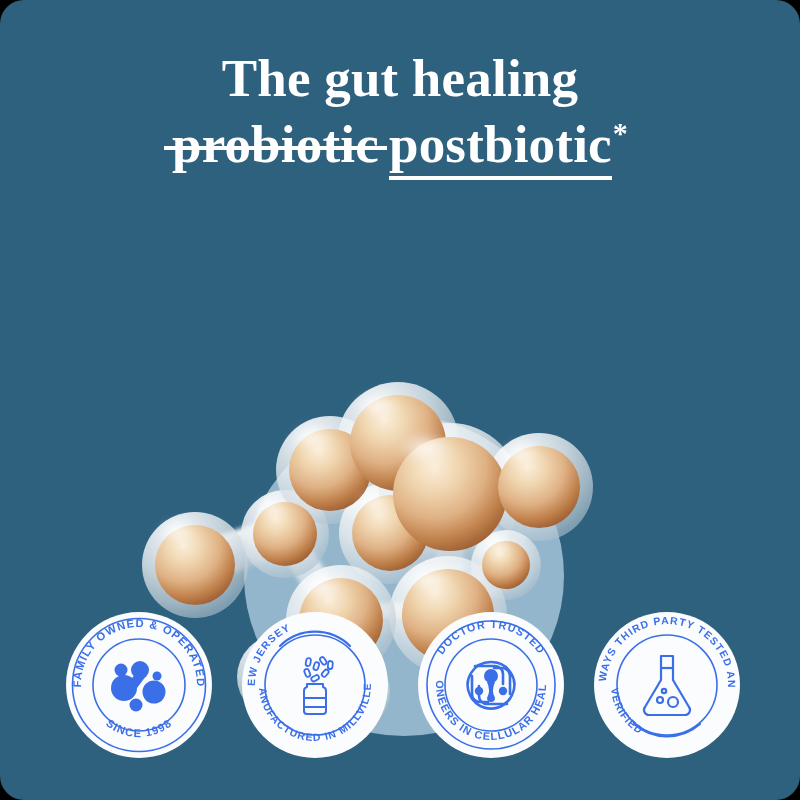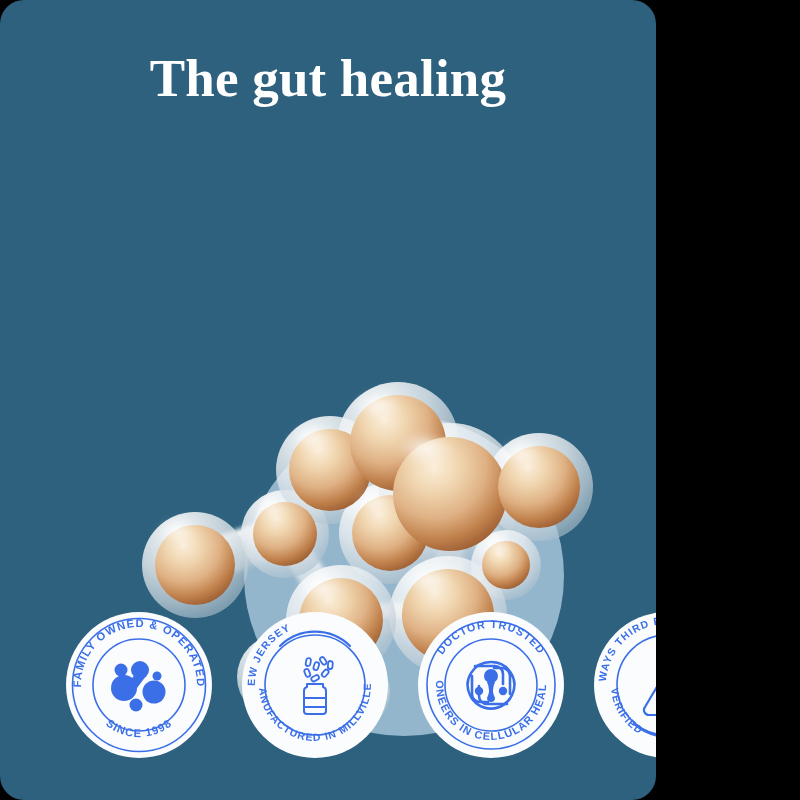--- a/index.html
+++ b/index.html
@@ -1,20 +1,20 @@
 <!DOCTYPE html>
 <html><head>
 <meta charset="utf-8">
 <style>
   html,body{margin:0;padding:0;background:#000;}
   body{width:800px;height:800px;overflow:hidden;
        font-family:"Liberation Sans",sans-serif;}
 
   #card{
-    position:relative;width:656px;height:800px;box-sizing:border-box;
+    position:relative;width:800px;height:800px;box-sizing:border-box;
     background:#2E617E;border-radius:24px;overflow:hidden;padding-left:25px;
   }
 
   
   #headline{
     position:absolute;left:0;right:0;top:52px;text-align:center;
     font-family:"Liberation Serif",serif;color:#ffffff;
     line-height:1.0;
   }
   .hl-line{display:block;font-size:53px;font-weight:700;letter-spacing:.2px;}
@@ -58,20 +58,23 @@
   .btext{fill:#3B6FE8;font-family:"Liberation Sans",sans-serif;
          font-weight:700;letter-spacing:1.1px;}
 </style>
 </head>
 <body>
 
 <div id="card" style="background: rgb(46, 97, 126); border-radius: 24px;">
 
   <div id="headline">
     <span class="hl-line">The gut healing</span>
+    <span class="hl-line" id="hl-line2">
+      <span class="strike">probiotic</span><span class="under">postbiotic</span><span class="star">*</span>
+    </span>
   </div>
 
   <div id="molecule-art">
     <div id="halo" style="background: rgb(156, 190, 211);"></div>
 
     <svg id="mol-svg" viewBox="0 0 800 620">
       <defs>
 
         <radialGradient id="gBall" cx="36%" cy="26%" r="78%">
           <stop offset="0%" stop-color="#FBEEDA"></stop>

